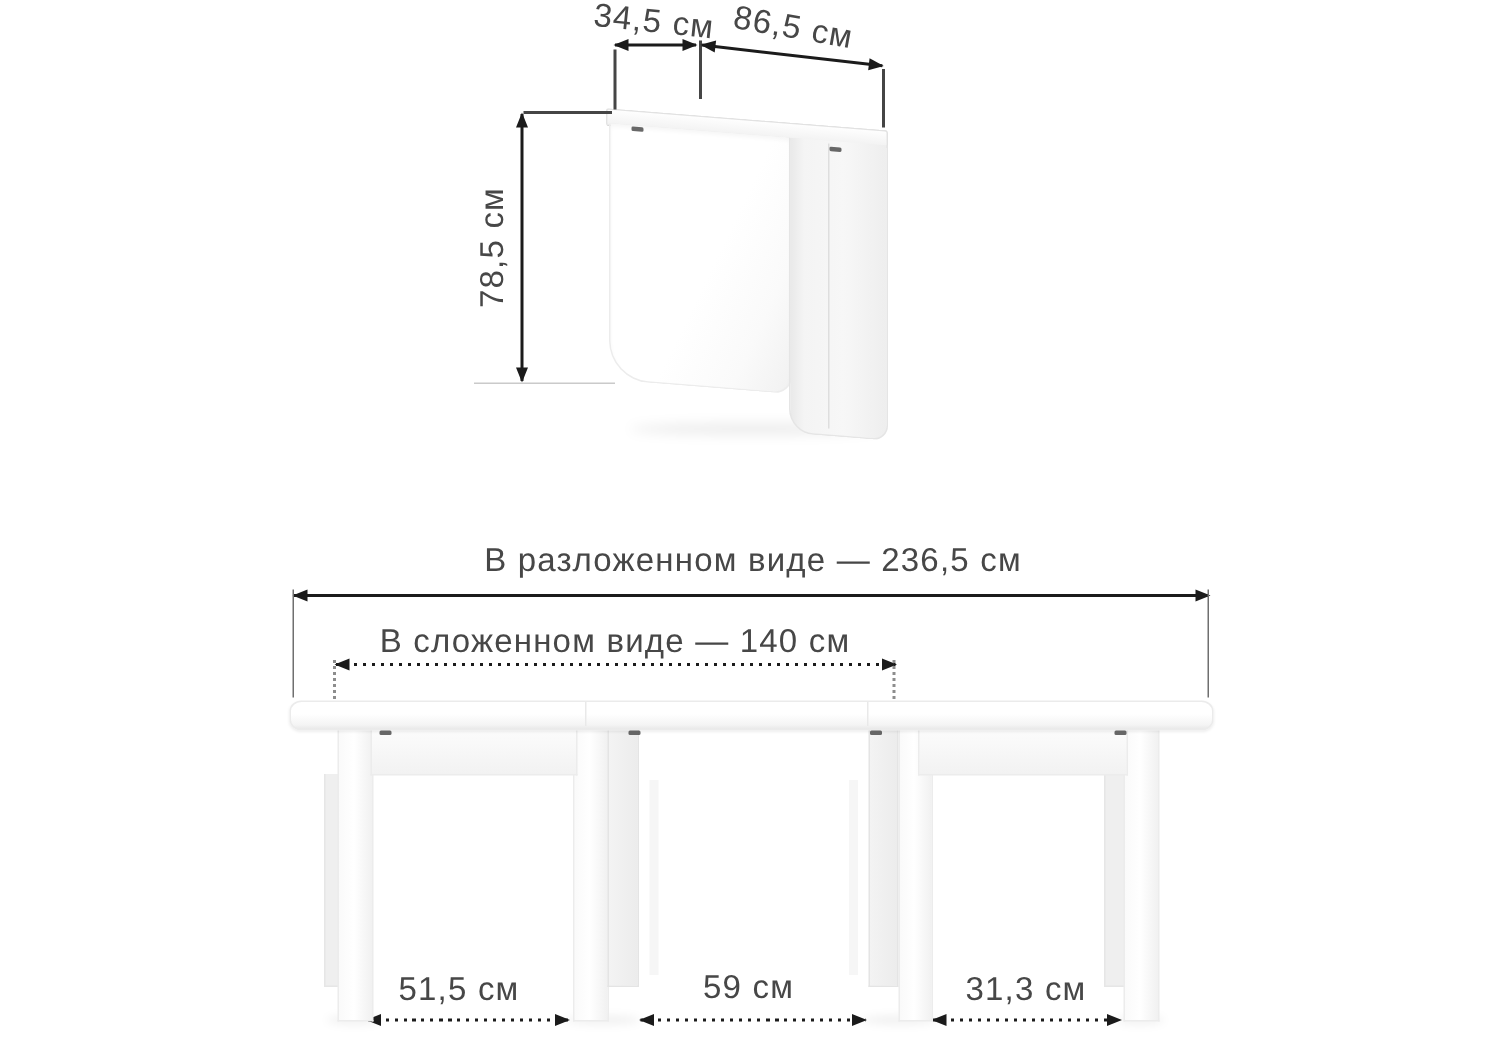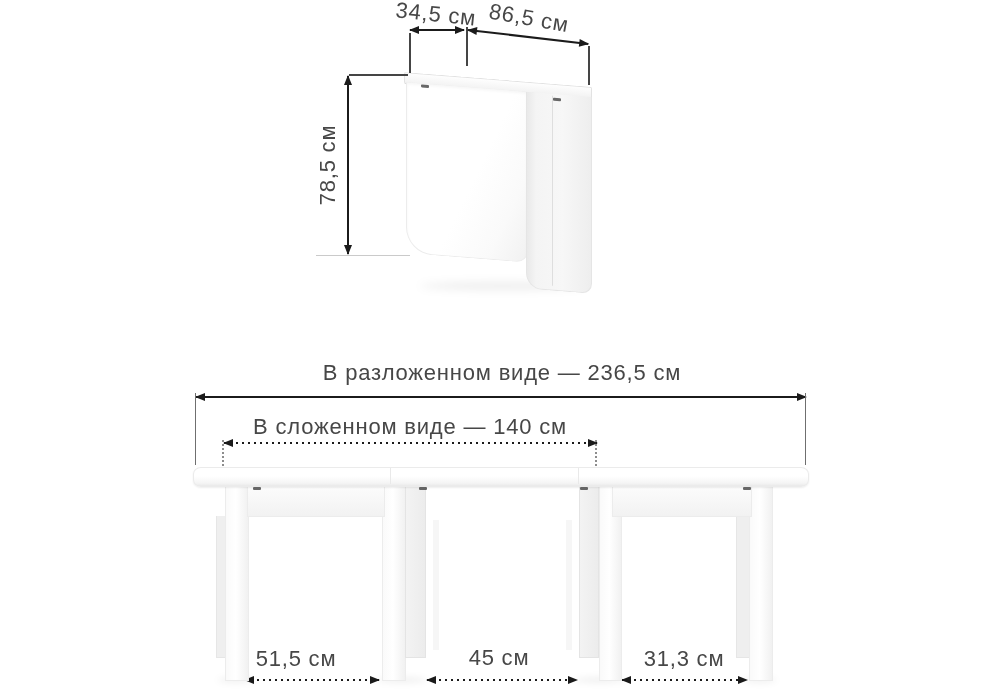--- a/index.html
+++ b/index.html
@@ -161,29 +161,29 @@
       <div class="top-seam" style="left:390px;"></div>
       <div class="top-seam" style="left:578px;"></div>
 
       <div class="hinge table" style="left:253px;top:487px;"></div>
       <div class="hinge table" style="left:419px;top:487px;"></div>
       <div class="hinge table" style="left:580px;top:487px;"></div>
       <div class="hinge table" style="left:743px;top:487px;"></div>
     </div>
 
     <div>
-      <div class="dim-label" style="left:296px;top:659px;">51,5 см</div>
+      <div class="dim-label" style="left:306px;top:659px;">51,5 см</div>
       <div class="dim-h dotted" style="left:245px;top:679px;width:134px;">
         <span class="ah ah-left"></span>
         <span class="ah ah-right"></span>
       </div>
     </div>
 
     <div>
-      <div class="dim-label" style="left:499px;top:658px;">45 см</div>
+      <div class="dim-label" style="left:499px;top:658px;">59 см</div>
       <div class="dim-h dotted" style="left:427px;top:679px;width:150px;">
         <span class="ah ah-left"></span>
         <span class="ah ah-right"></span>
       </div>
     </div>
 
     <div>
       <div class="dim-label" style="left:684px;top:659px;">31,3 см</div>
       <div class="dim-h dotted" style="left:622px;top:679px;width:125px;">
         <span class="ah ah-left"></span>

